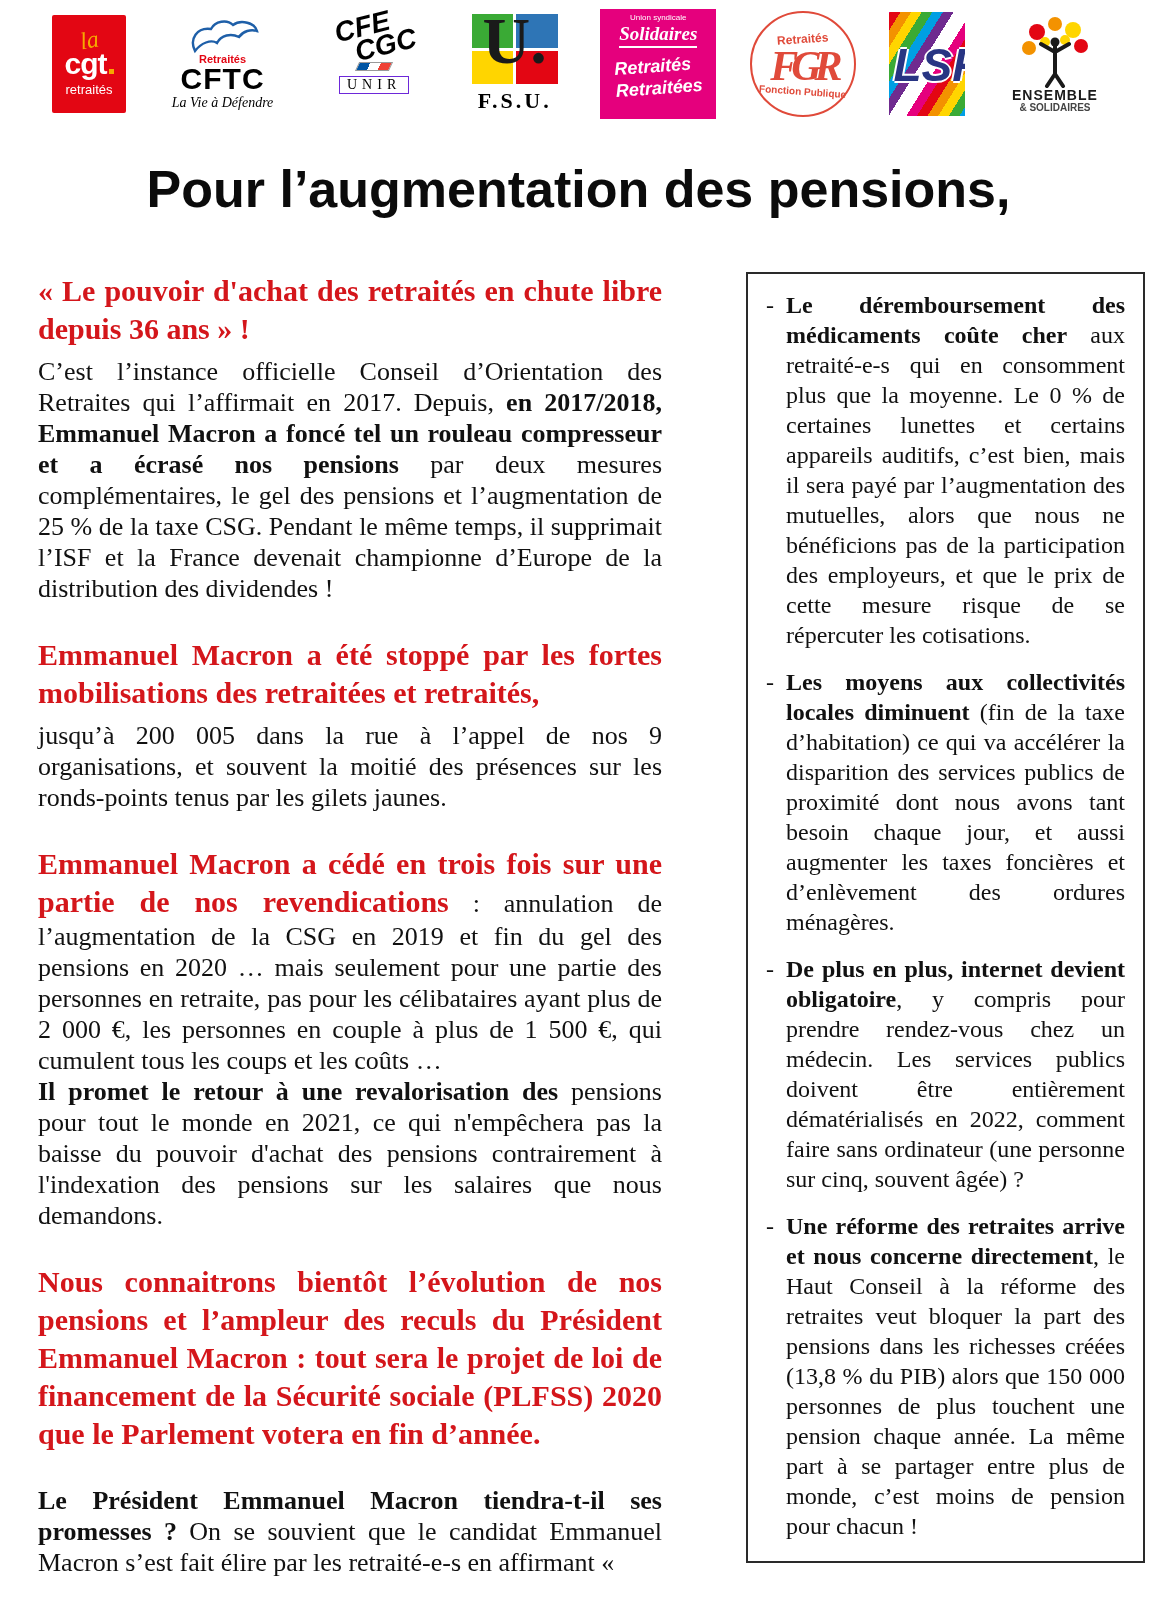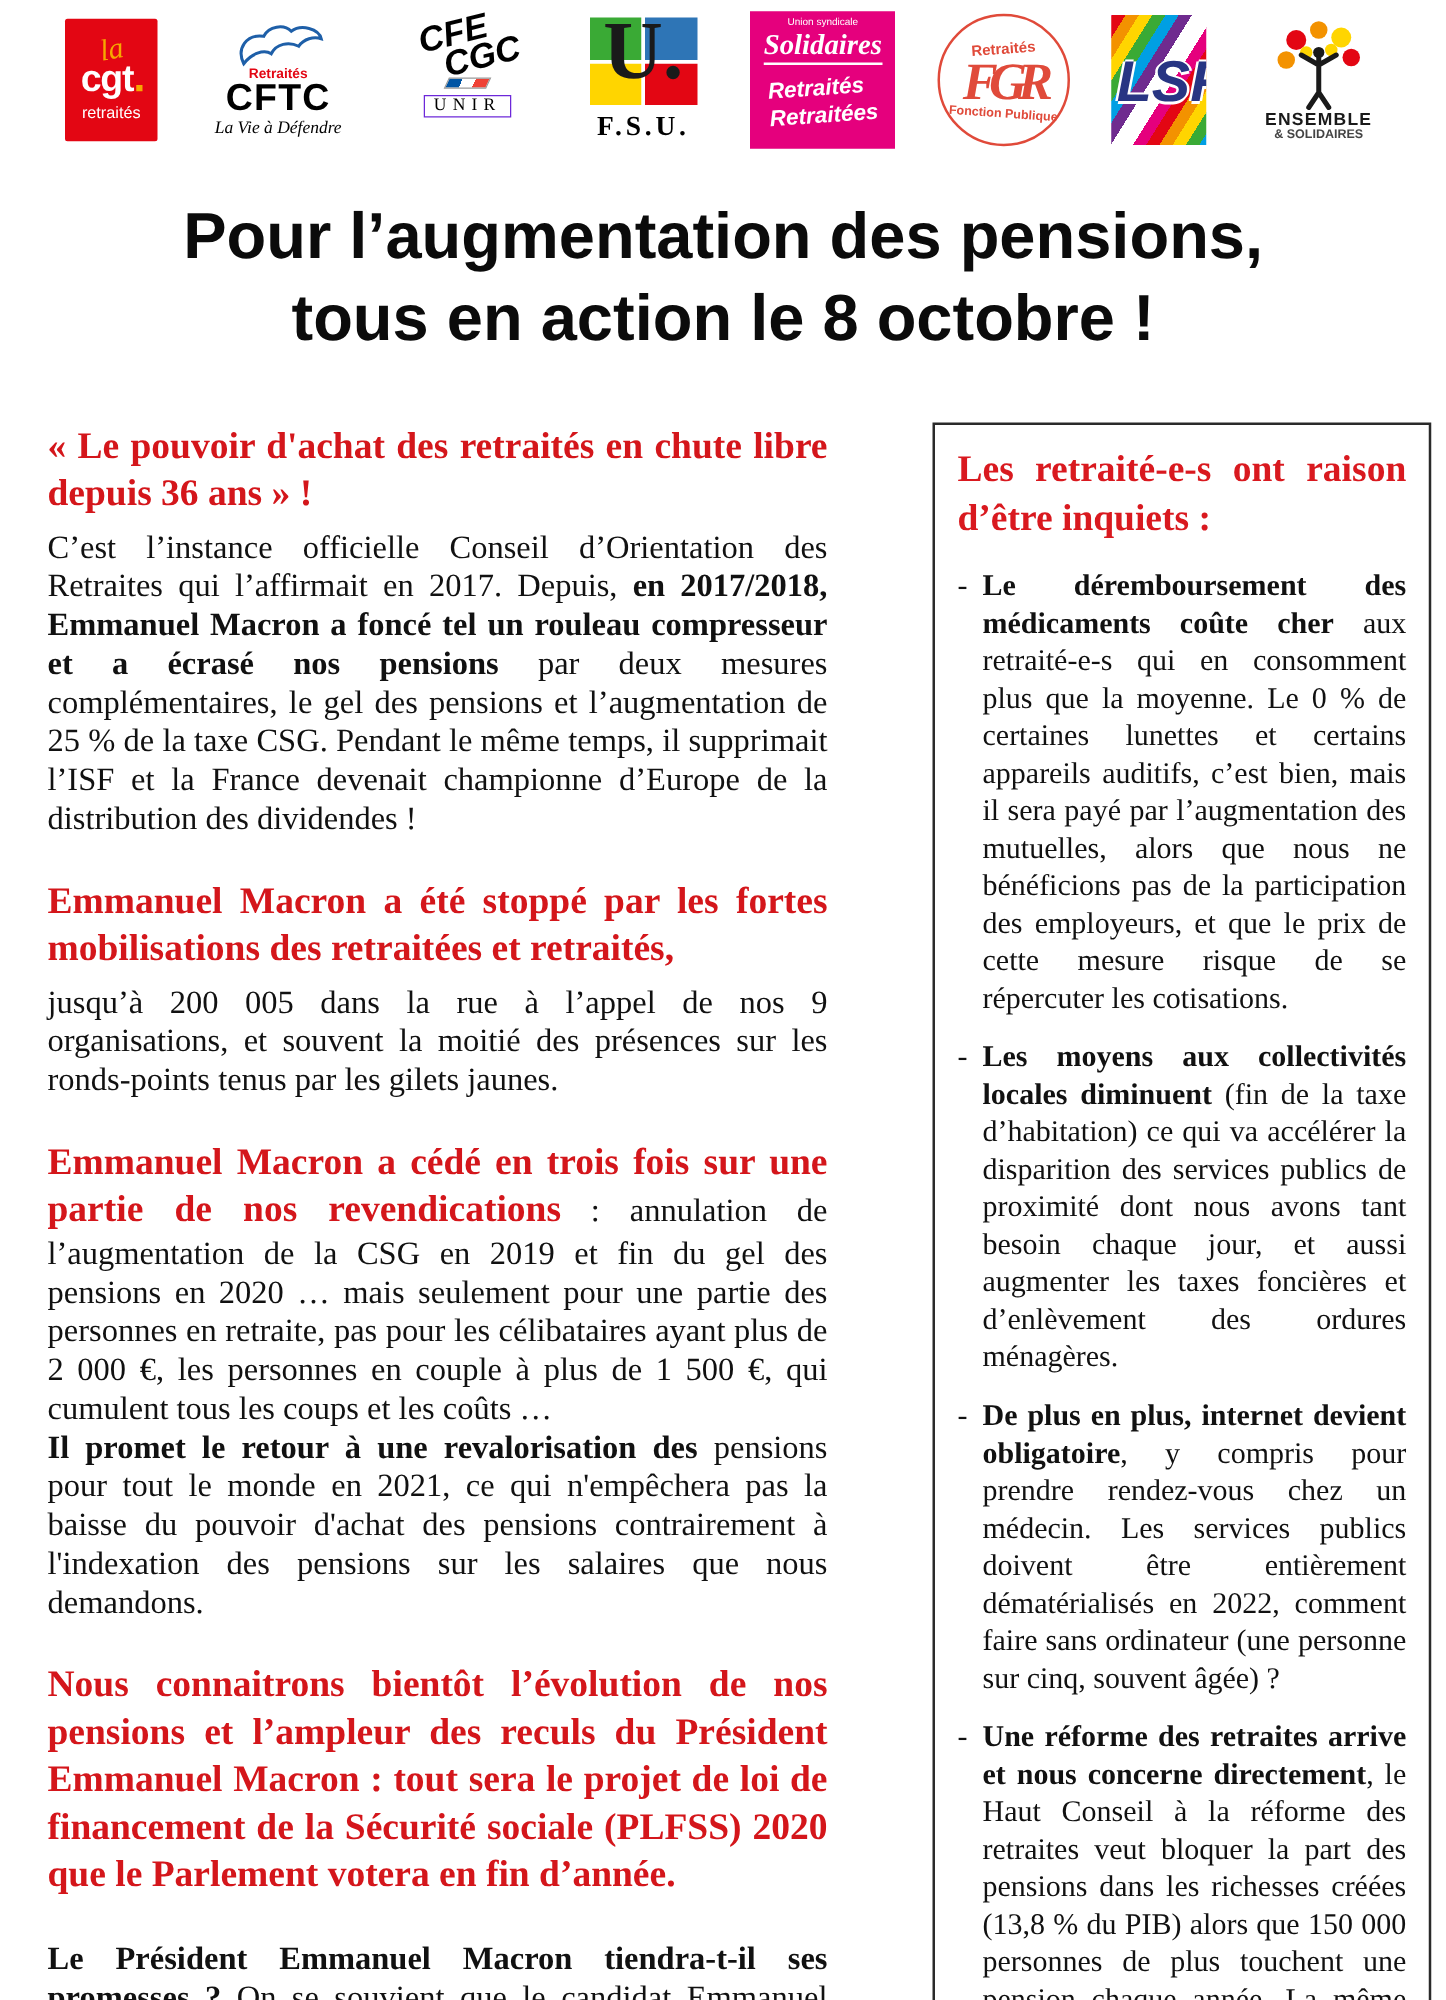--- a/index.html
+++ b/index.html
@@ -55,21 +55,21 @@
   .fsu-grid div:nth-child(1){background:#3aaa35;} .fsu-grid div:nth-child(2){background:#2e75b6;}
   .fsu-grid div:nth-child(3){background:#ffd500;} .fsu-grid div:nth-child(4){background:#e30613;}
   .fsu-u { position:absolute; top:-8px; left:50%; transform:translateX(-50%);
     font-family:"Liberation Serif",serif; font-weight:bold; font-size:66px; line-height:70px; color:#1a1a1a; }
   .fsu-sub { font-family:"Liberation Serif",serif; font-weight:bold; font-size:22px;
     letter-spacing:3px; margin-top:4px; color:#000; }
   
   .sol { width:116px; height:110px; background:#e5007d; color:#fff; padding:5px 7px;
     display:flex; flex-direction:column; }
   .sol-tiny { font-family:"Liberation Sans",sans-serif; font-size:8px; text-align:right; line-height:1.1; }
-  .sol-main { font-family:"Liberation Serif",serif; font-weight:900; font-style:italic; font-size:23px;
+  .sol-main { font-family:"Liberation Serif",serif; font-weight:900; font-style:italic; font-size:19px;
     border-bottom:2px solid #fff; padding-bottom:1px; margin-bottom:8px; }
   .sol-sub { font-family:"Liberation Sans",sans-serif; font-weight:bold; font-size:18px;
     line-height:1.2; transform:rotate(-4deg); font-style:italic; }
   
   .fgr { width:106px; height:106px; border:2px solid #e04a3a; border-radius:50%;
     display:flex; flex-direction:column; align-items:center; justify-content:center; color:#e04a3a; }
   .fgr-top { font-family:"Liberation Sans",sans-serif; font-size:12px; font-weight:bold; transform:rotate(-4deg); }
   .fgr-main { font-family:"Liberation Serif",serif; font-weight:900; font-style:italic;
     font-size:42px; line-height:40px; letter-spacing:-7px; }
   .fgr-bottom { font-family:"Liberation Sans",sans-serif; font-size:10px; font-weight:bold;
@@ -178,21 +178,20 @@
         <circle cx="48" cy="26" r="4.5" fill="#1a1a1a"></circle>
         <path d="M48 30 L48 58 M48 36 L34 28 M48 36 L62 28 M48 58 L40 70 M48 58 L56 70" stroke="#1a1a1a" stroke-width="4" fill="none" stroke-linecap="round"></path>
       </svg>
       <div class="ens-line1">ENSEMBLE</div>
       <div class="ens-line2">&amp; SOLIDAIRES</div>
     </div>
   </header>
 
   <h1 class="title">
     <span>Pour l’augmentation des pensions,</span><br>
-    <span>tous en action le 8 octobre !</span>
   </h1>
 
   <div class="columns">
     <div class="left-col" id="left-col">
         <section class="lsec">
           <h2 class="left-heading"><span>« Le pouvoir d'achat des retraités en chute libre depuis 36 ans » !</span></h2>
           <p class="body-para"><span>C’est l’instance officielle Conseil d’Orientation des Retraites qui l’affirmait en 2017. Depuis, </span><span class="run-b">en 2017/2018, Emmanuel Macron a foncé tel un rouleau compresseur et a écrasé nos pensions</span><span> par deux mesures complémentaires, le gel des pensions et l’augmentation de 25 % de la taxe CSG. Pendant le même temps, il supprimait l’ISF et la France devenait championne d’Europe de la distribution des dividendes !</span></p>
         </section>
         <section class="lsec">
           <h2 class="left-heading"><span>Emmanuel Macron a été stoppé par les fortes mobilisations des retraitées et retraités,</span></h2>
@@ -204,21 +203,20 @@
         </section>
         <section class="lsec">
           <h2 class="left-heading"><span>Nous connaitrons bientôt l’évolution de nos pensions et l’ampleur des reculs du Président Emmanuel Macron : tout sera le projet de loi de financement de la Sécurité sociale (PLFSS) 2020 que le Parlement votera en fin d’année.</span></h2>
         </section>
         <section class="lsec">
           <p class="body-para"><span class="run-b">Le Président Emmanuel Macron tiendra-t-il ses promesses ?</span><span> On se souvient que le candidat Emmanuel Macron s’est fait élire par les retraité-e-s en affirmant « </span></p>
         </section>
       </div>
     <div class="gap"></div>
     <aside class="side-box">
-      <h2 class="side-heading">Les retraité-e-s ont raison d’être inquiets :</h2>
       <div id="side-items">
           <div class="bullet">
             <span class="bullet-dash">-</span>
             <div class="bullet-body">
               <p class="side-para"><span class="run-b">Le déremboursement des médicaments coûte cher</span><span> aux retraité-e-s qui en consomment plus que la moyenne. Le 0 % de certaines lunettes et certains appareils auditifs, c’est bien, mais il sera payé par l’augmentation des mutuelles, alors que nous ne bénéficions pas de la participation des employeurs, et que le prix de cette mesure risque de se répercuter les cotisations.</span></p>
             </div>
           </div>
           <div class="bullet">
             <span class="bullet-dash">-</span>
             <div class="bullet-body">

